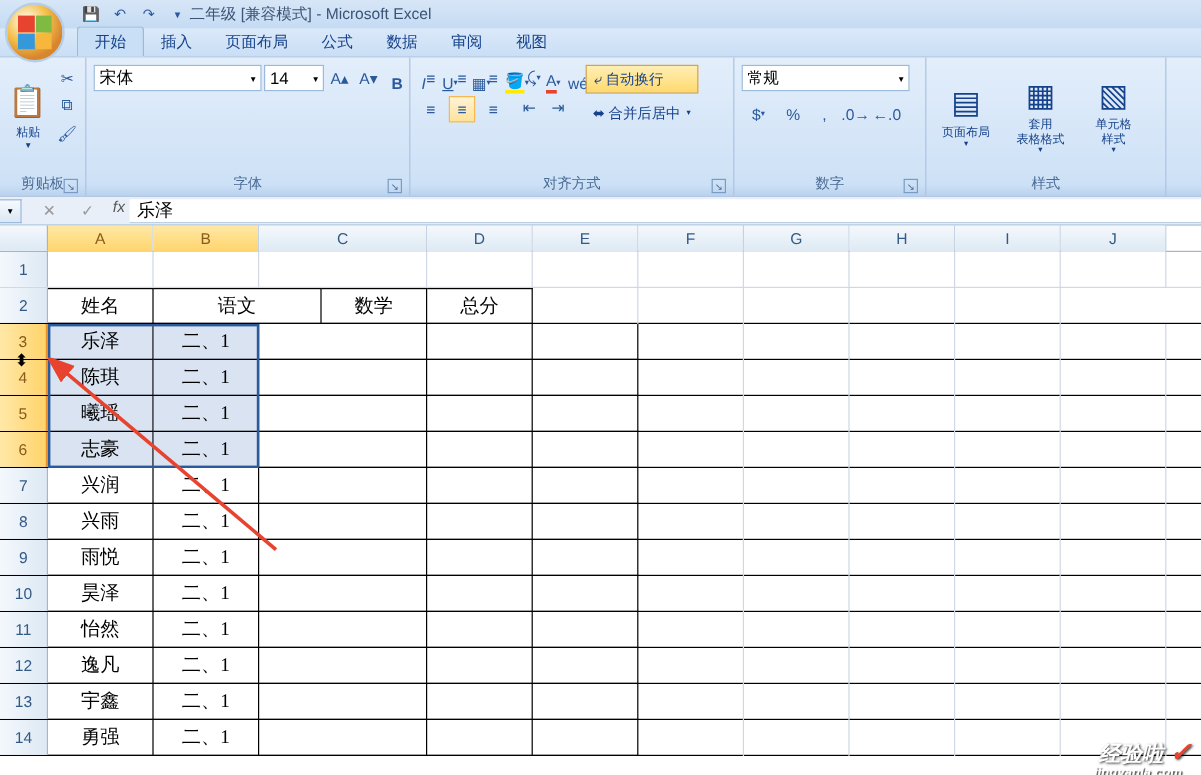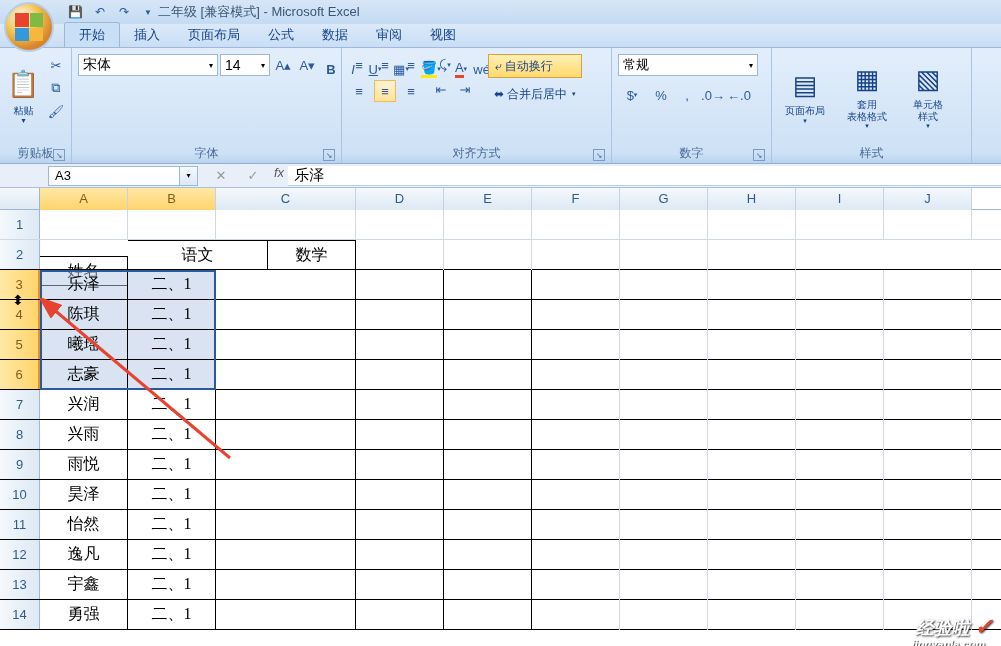--- a/index.html
+++ b/index.html
@@ -283,23 +283,20 @@
         <span style="white-space:pre;">单元格
 样式</span>
           <span style="font-size:7px;">▾</span>
       </div>
     </div>
     <div class="group-label"><span>样式</span></div>
   </div>
 </div>
 
 <div class="fbar">
-  <div class="namebox">
-      <span>A3</span>
-    </div>
   <div class="namebox-dd">▾</div>
   <div class="fbar-icons">
     <span class="small-btn" style="color:#999;">✕</span>
     <span class="small-btn" style="color:#999;">✓</span>
     <span class="fx">fx</span>
   </div>
   <div class="formula-input">
       <span>乐泽</span>
     </div>
 </div>
@@ -327,23 +324,24 @@
         <div class="cell cD"></div>
         <div class="cell cE"></div>
         <div class="cell cF"></div>
         <div class="cell cG"></div>
         <div class="cell cH"></div>
         <div class="cell cI"></div>
         <div class="cell cJ"></div>
       </div>
       <div class="row-line brow">
         <div class="row-hdr">2</div>
-        <div class="cell cA bordered" style="border-top: 1px solid rgb(0, 0, 0); margin-top: 16px;">姓名</div>
+        <div class="cell cA bordered" style="border-top: 1px solid rgb(0, 0, 0);">姓名</div>
         <div class="cell cC bordered" style="border-top: 1px solid rgb(0, 0, 0);">语文</div>
         <div class="cell cD bordered" style="border-top: 1px solid rgb(0, 0, 0);">数学</div>
+        <div class="cell cE bordered" style="border-top: 1px solid rgb(0, 0, 0);">总分</div>
         <div class="cell cF"></div>
         <div class="cell cG"></div>
         <div class="cell cH"></div>
         <div class="cell cI"></div>
         <div class="cell cJ"></div>
       </div>
       <div class="row-line brow">
         <div class="row-hdr sel">3</div>
         <div class="cell cA bordered selfill">乐泽</div>
         <div class="cell cB bordered selfill">二、1</div>

